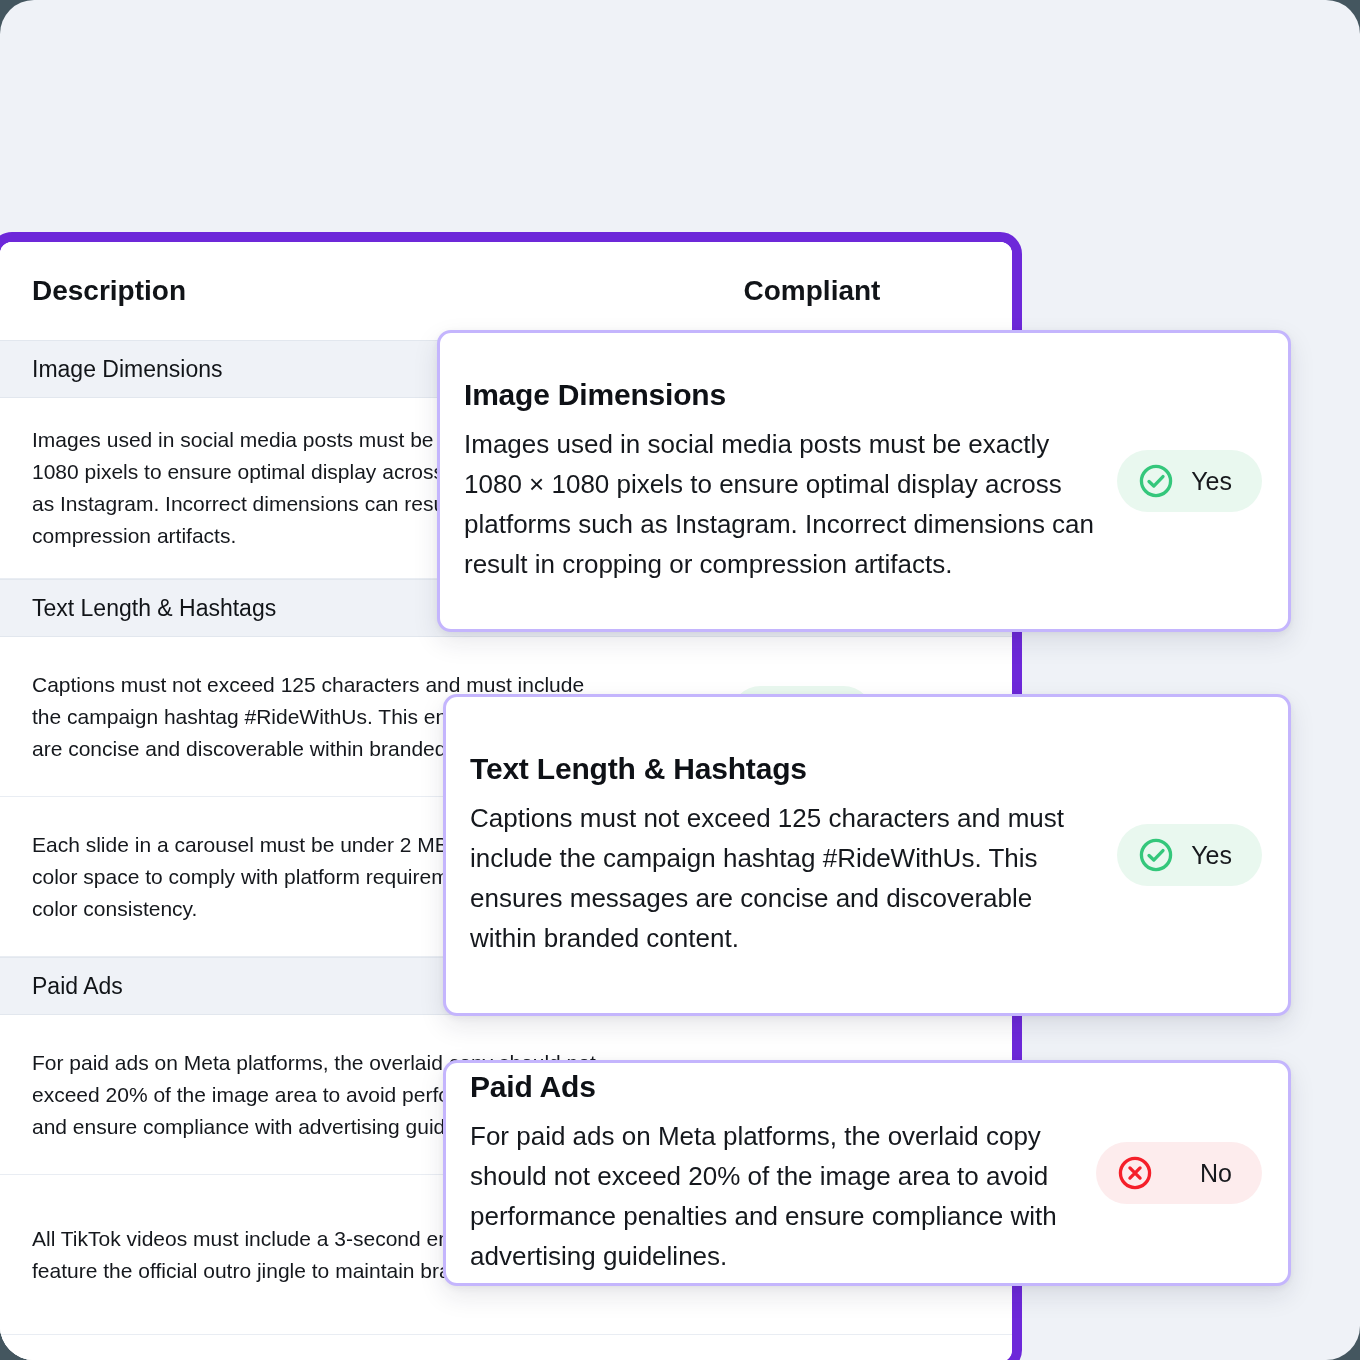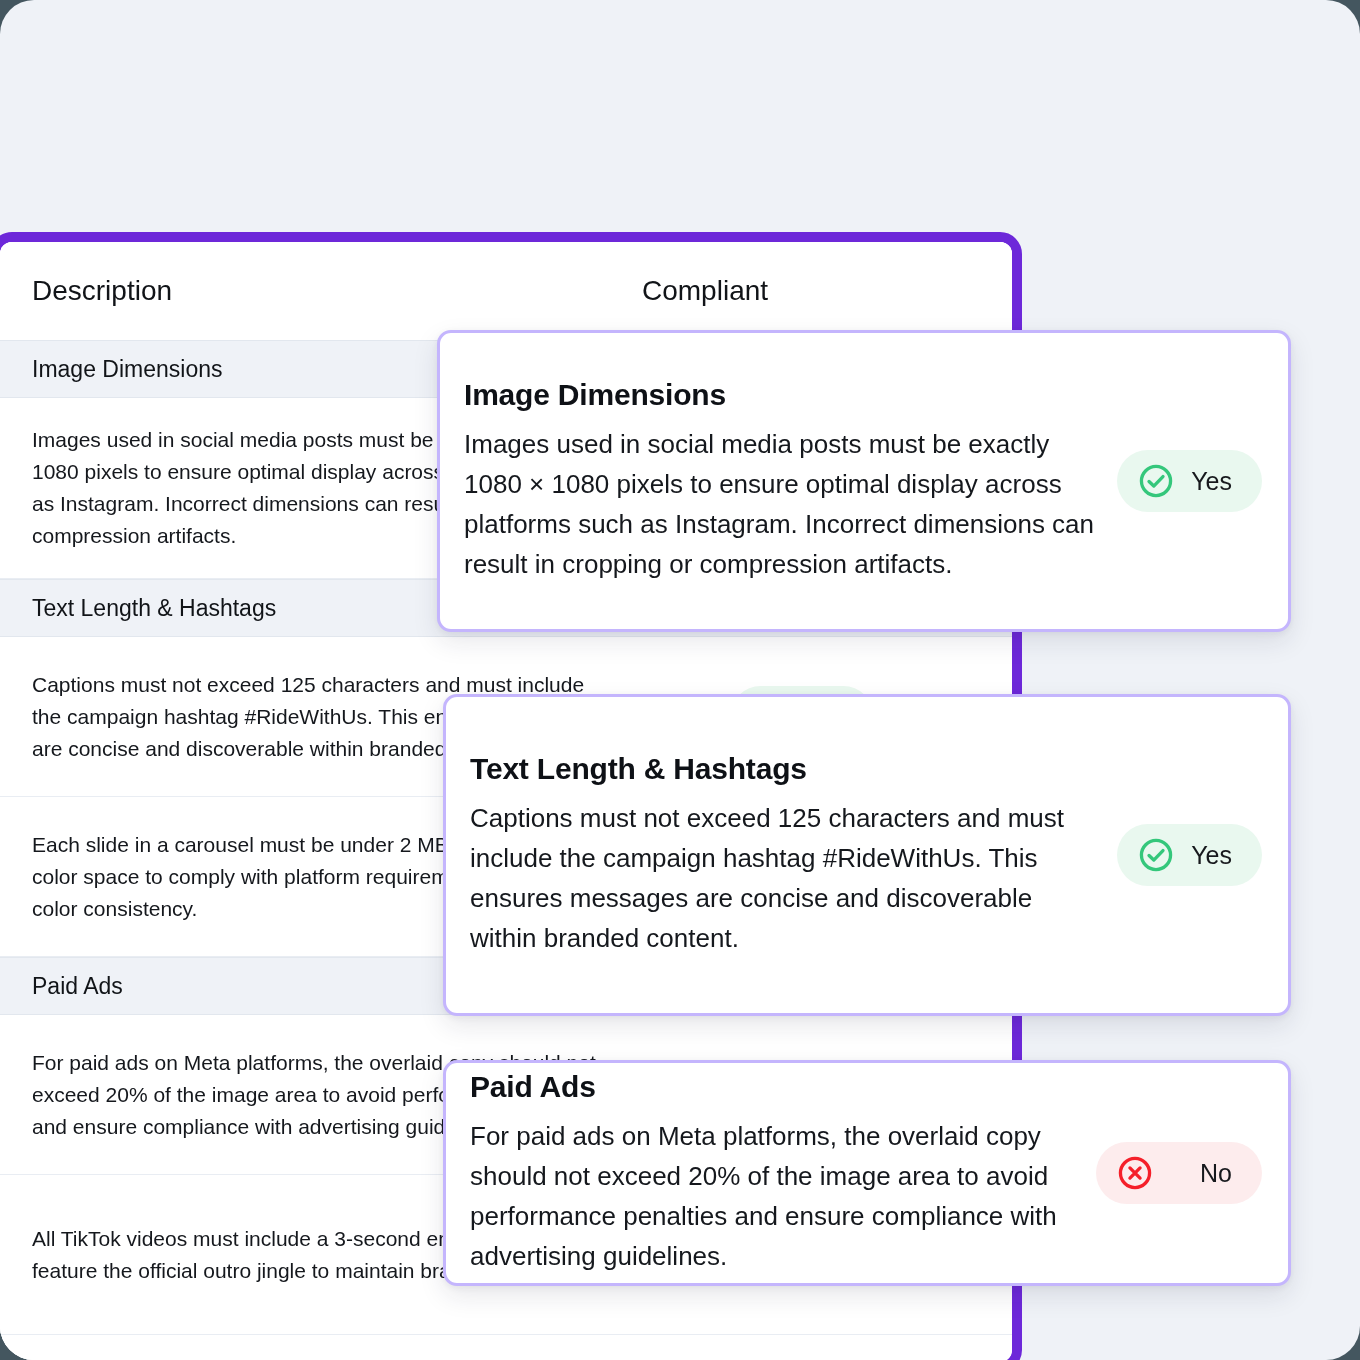--- a/index.html
+++ b/index.html
@@ -44,24 +44,24 @@
   .table-head {
     display: flex;
     align-items: center;
     height: 98px;
     background: #ffffff;
     padding: 0 0 0 32px;
   }
   .th {
     font-size: 28px;
     color: #111418;
-    font-weight: 400;
+    font-weight: 700;
   }
   .th-desc { width: 610px; }
-  .th-compliant { width: 340px; text-align: left; }
+  .th-compliant { width: 340px; text-align: center; }
 
   
   .section-row {
     height: 58px;
     display: flex;
     align-items: center;
     background: #eff2f7;
     border-top: 1px solid #e2e7ee;
     border-bottom: 1px solid #e2e7ee;
     padding-left: 32px;

